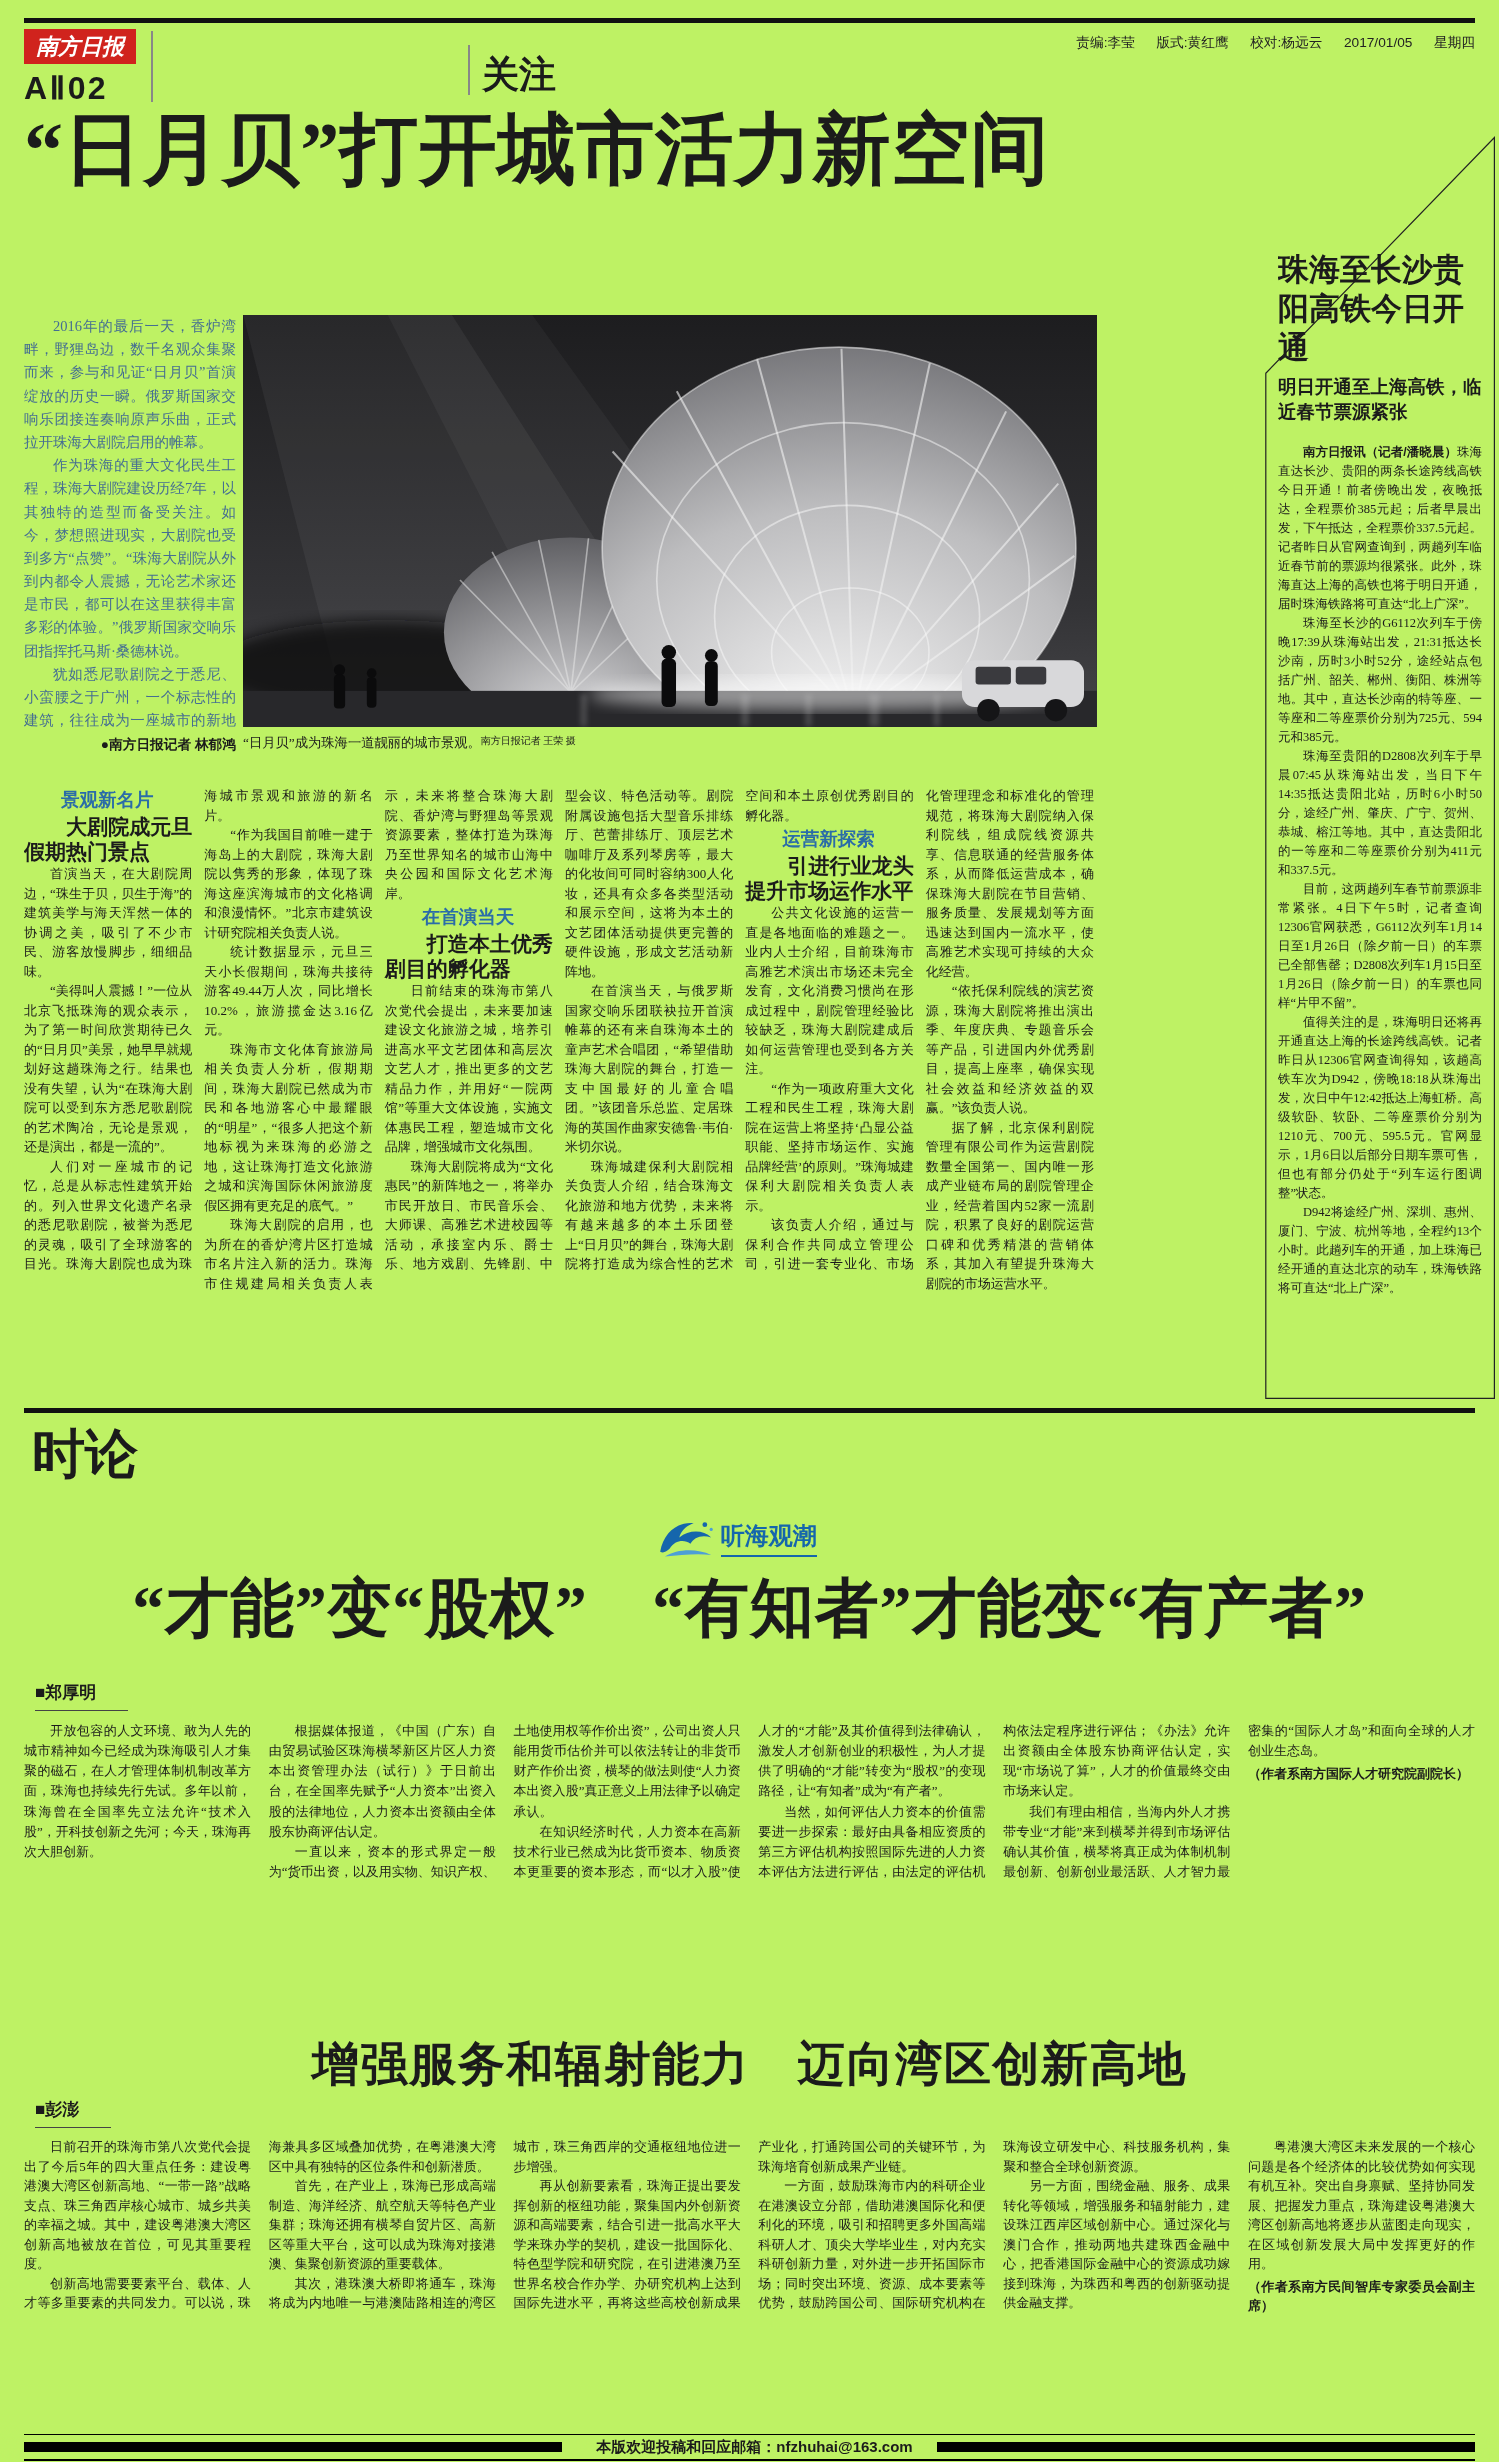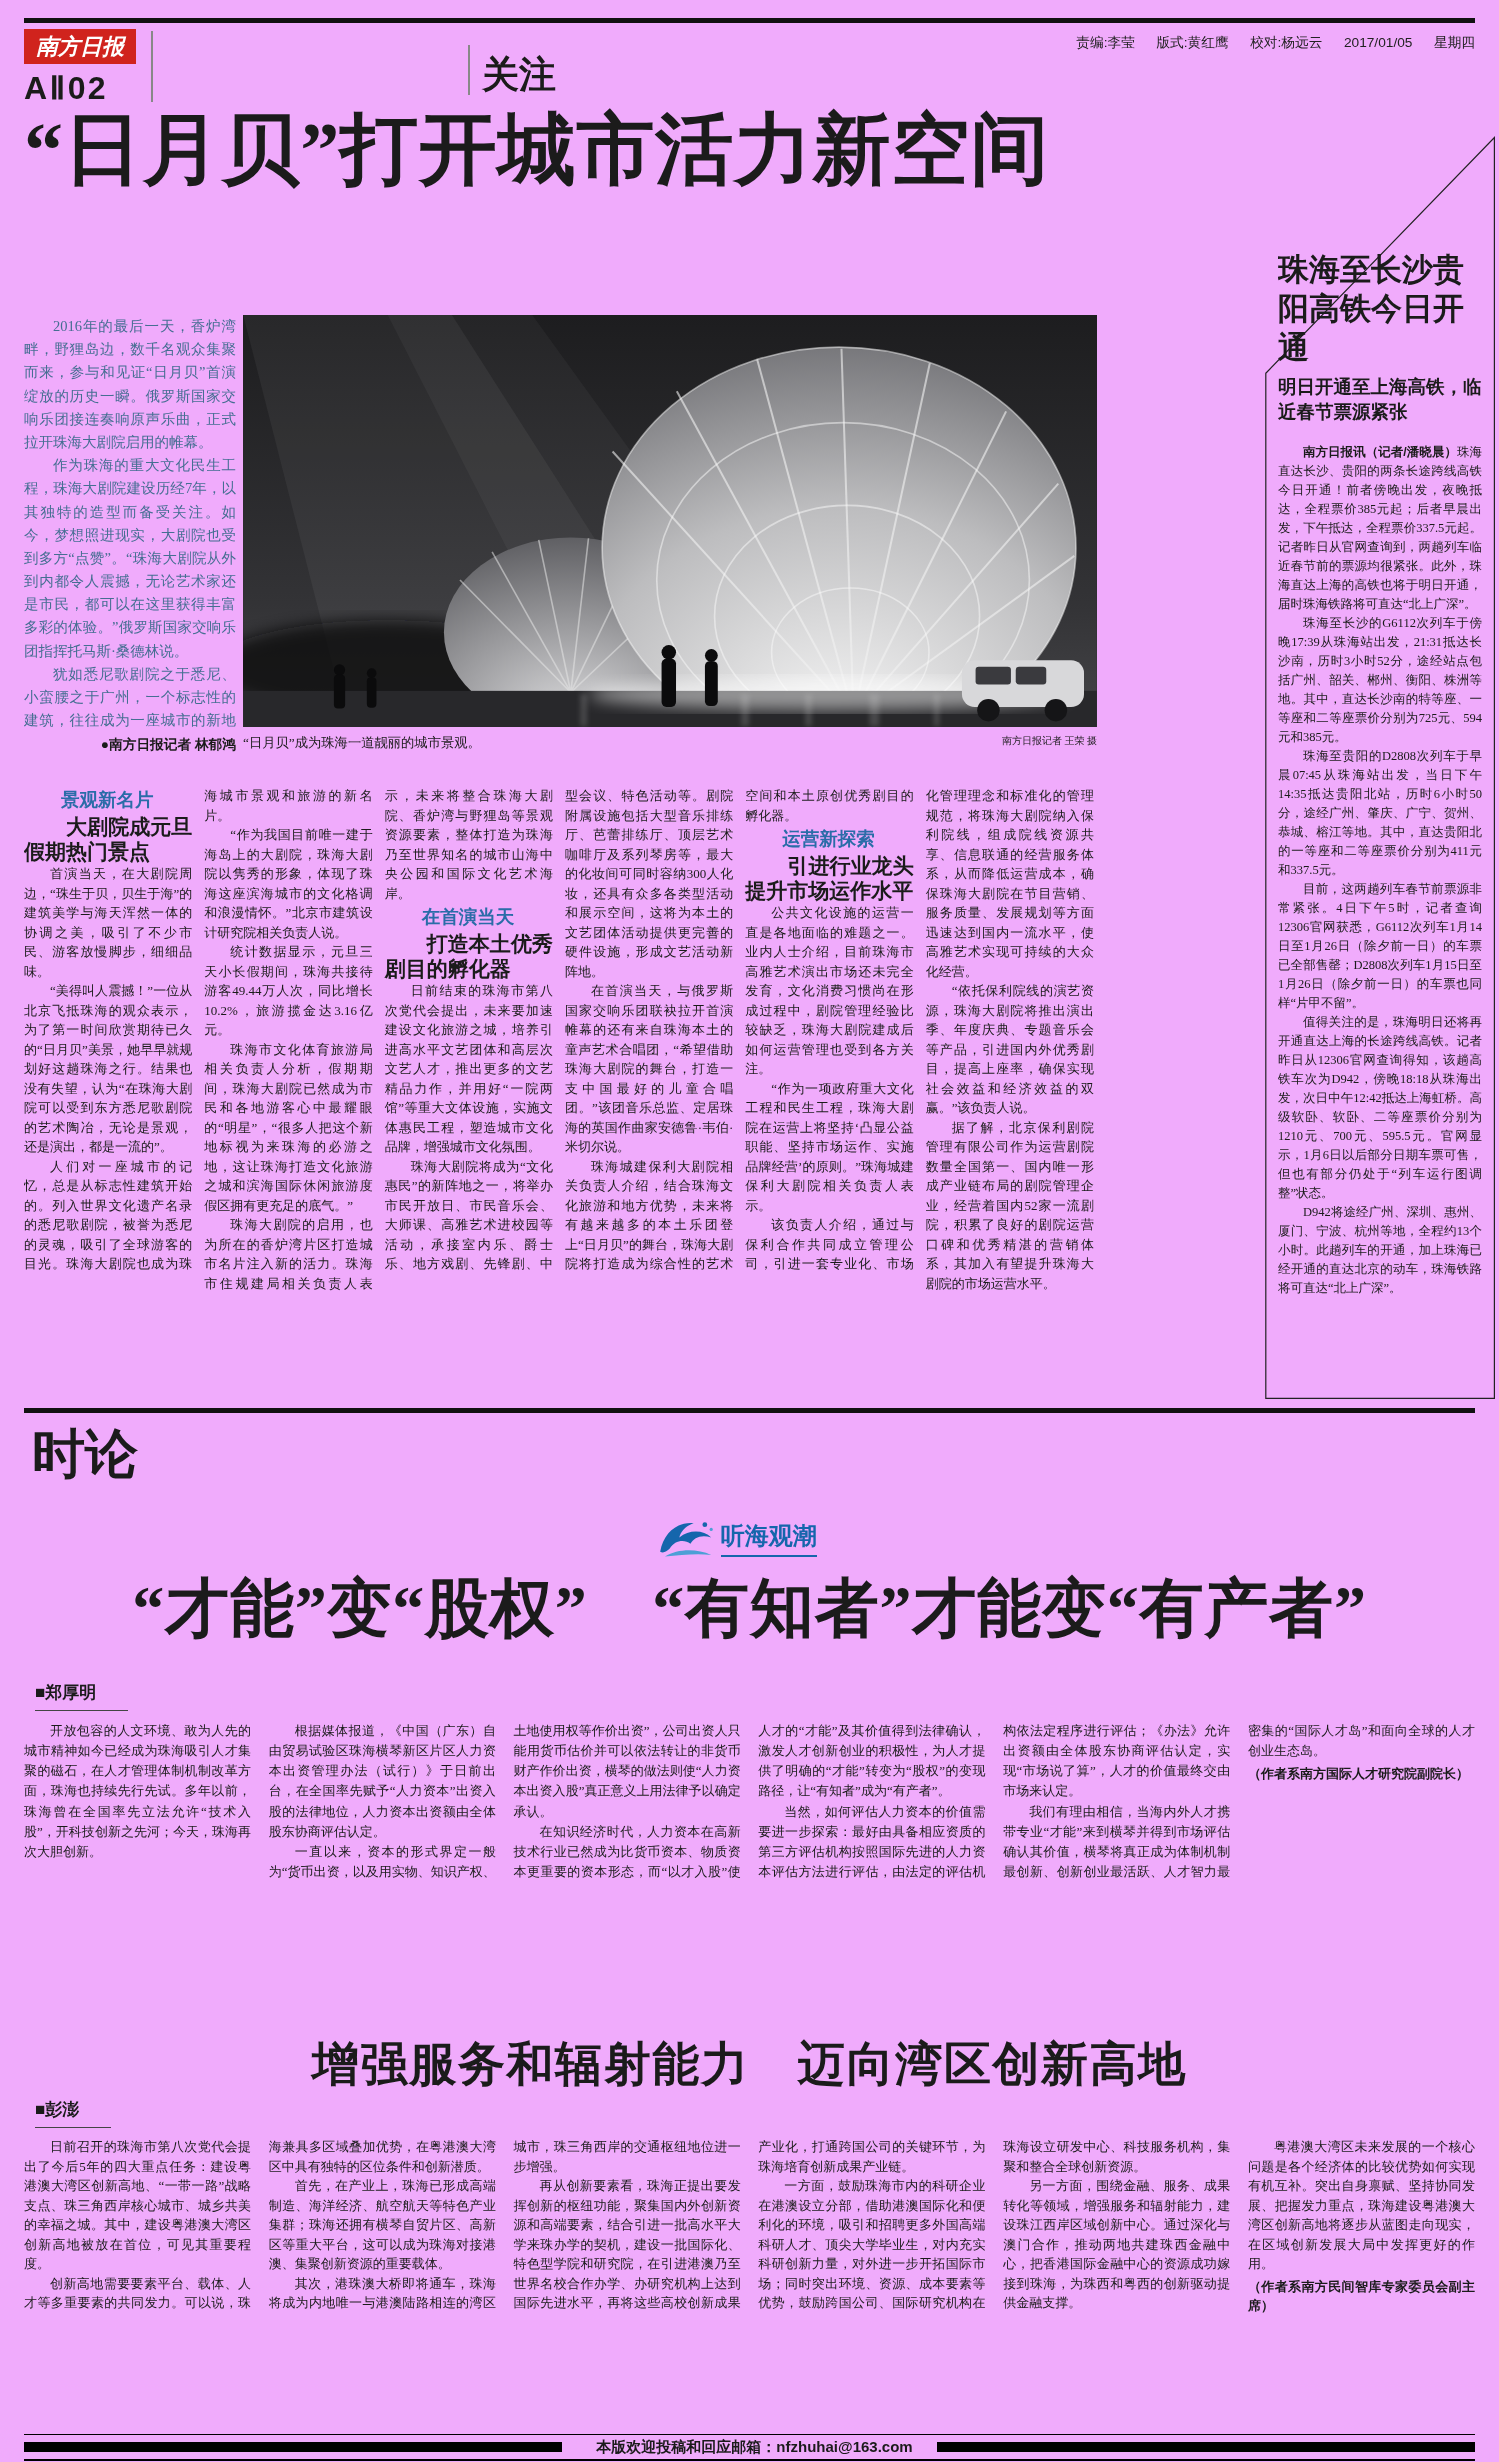--- a/index.html
+++ b/index.html
@@ -1,16 +1,16 @@
 <!DOCTYPE html>
 <html style="font-size:13px"><head>
 <meta charset="utf-8">
 <style>
   html,body{margin:0;padding:0;background:#e8e8e8;}
-  #page{position:relative;width:1499px;height:2462px;background:#f0abfc;overflow:hidden;
+  #page{position:relative;width:1499px;height:2462px;background:#bef264;overflow:hidden;
         font-family:"Liberation Serif","DejaVu Serif",serif;color:#1b1b1b;}
   .abs{position:absolute;}
 
   
   .top-rule{left:24px;top:17.7px;width:1451px;height:5.6px;background:#111;}
   .brand-box{left:24px;top:29px;width:112px;height:35px;background:#d0231d;color:#fff;
              display:flex;align-items:center;justify-content:center;
              font-family:"Liberation Serif",serif;font-weight:bold;font-style:italic;font-size:22px;}
   .page-no{left:24px;top:69px;font-family:"Liberation Sans",sans-serif;font-weight:700;font-size:32px;letter-spacing:2.4px;}
   .vdiv1{left:151px;top:30.5px;width:1.6px;height:71px;background:#888;}
@@ -23,21 +23,21 @@
   
   .headline{left:24px;top:109px;width:1073px;font-weight:900;font-size:78px;line-height:1.05;
             letter-spacing:0.8px;white-space:nowrap;}
   .subhead{left:27px;top:246px;width:1073px;font-weight:700;font-size:33px;}
   .intro-col{left:24px;top:315px;width:212px;height:414px;overflow:hidden;
              color:#456e92;font-size:14.5px;line-height:1.6;}
   .intro-col p{margin:0;text-indent:2em;text-align:justify;}
   .lead-byline{left:24px;top:736px;width:212px;text-align:right;font-weight:700;
                font-family:"Liberation Sans",sans-serif;font-size:13.7px;}
   .photo{left:243px;top:315px;width:854px;height:412px;background:#222;}
-  .caption-row{left:243px;top:734px;width:854px;display:flex;justify-content:space-between;
+  .caption-row{left:243px;top:734px;width:854px;display:flex;
                font-size:13.3px;}
   .caption-row .credit{font-size:10px;}
 
   .main-cols{left:24px;top:786px;width:1070px;height:612px;overflow:hidden;
              column-count:6;column-gap:12px;font-size:13px;line-height:1.5;}
   .main-cols p{margin:0;text-indent:2em;text-align:justify;}
   .kicker{color:#2a6ca8;font-family:"Liberation Sans",sans-serif;font-weight:900;
           font-size:18.5px;margin:8px 0 3.2px;text-indent:0;}
   .kicker.first{margin-top:0;}
   .sec-title{font-family:"Liberation Sans",sans-serif;font-weight:900;font-size:21px;

